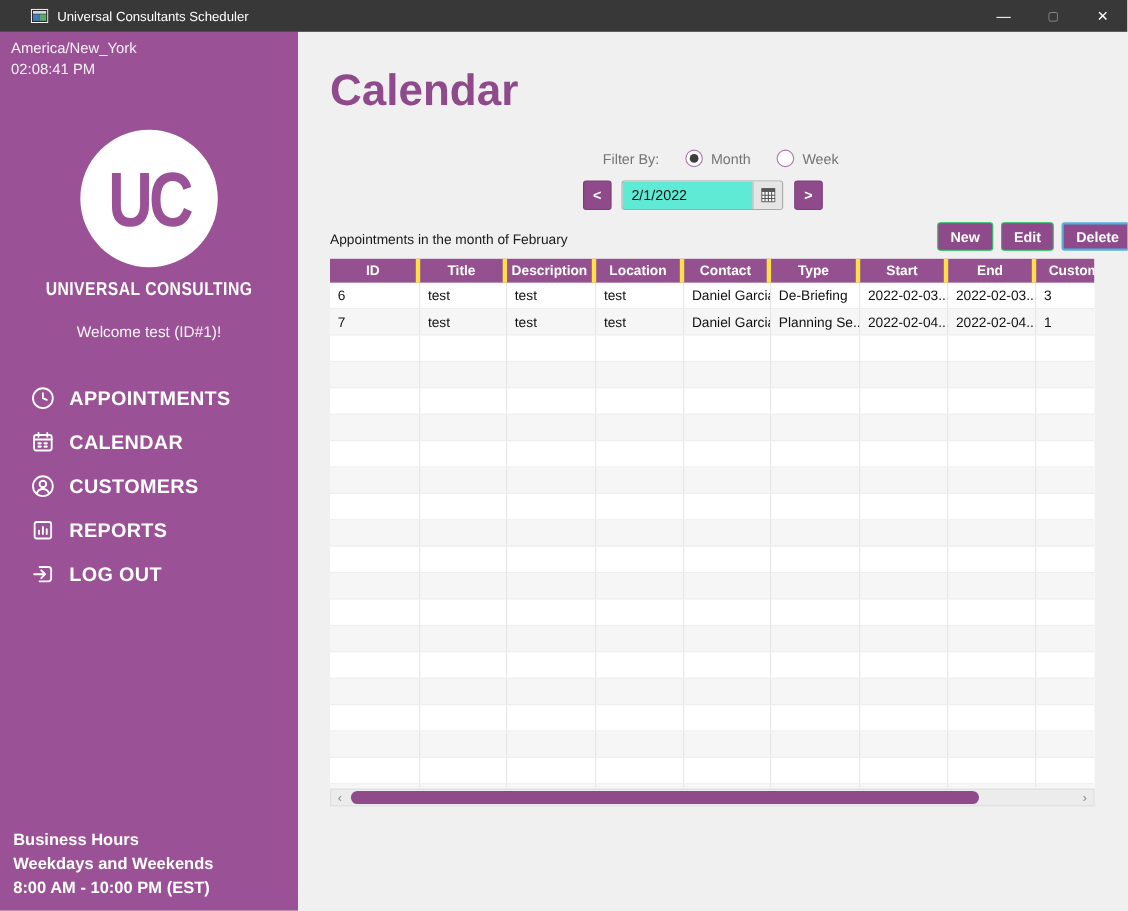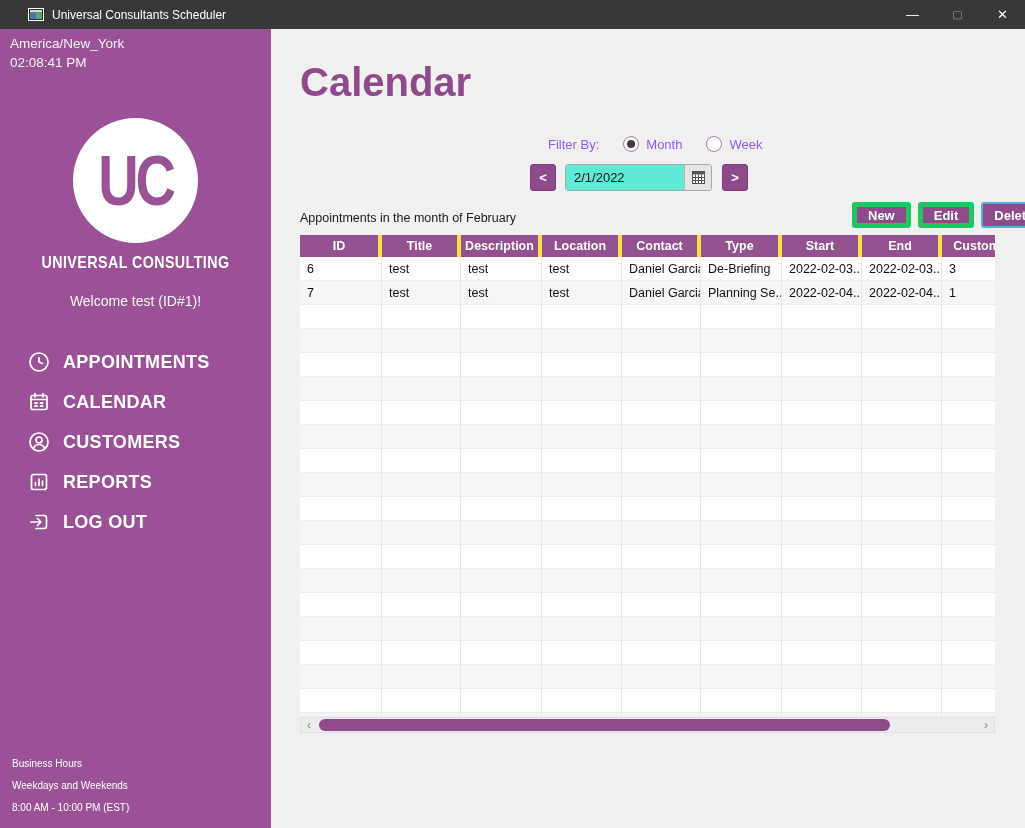--- a/index.html
+++ b/index.html
@@ -19,42 +19,42 @@
   .tz-line { position:absolute; left:10px; top:7px; font-size:13.5px; color:rgba(255,255,255,.92); }
   .time-line { position:absolute; left:10px; top:26px; font-size:13.5px; color:rgba(255,255,255,.92); }
   .logo-circle { position:absolute; left:73px; top:89px; width:125px; height:125px; border-radius:50%; background:#ffffff; display:flex; align-items:center; justify-content:center; }
   .logo-monogram { color:#9a5196; font-weight:800; font-size:70px; letter-spacing:-4px; transform:scaleX(.8); }
   .brand-name { position:absolute; left:0; top:224px; width:271px; text-align:center; font-weight:700; font-size:17px; letter-spacing:.5px; transform:scaleX(.84); }
   .welcome { position:absolute; left:0; top:264px; width:271px; text-align:center; font-size:14px; color:rgba(255,255,255,.95); }
   .menu { position:absolute; left:0; top:313px; width:271px; }
   .menu-item { position:relative; height:40px; display:flex; align-items:center; cursor:default; }
   .menu-item .mi-icon { position:absolute; left:28px; width:22px; height:22px; }
   .menu-item .mi-label { position:absolute; left:63px; font-weight:700; font-size:18px; letter-spacing:.3px; color:#fff; }
-  .biz { position:absolute; left:12px; top:724px; font-weight:400; font-size:10px; line-height:22px; color:#fff; }
+  .biz { position:absolute; left:12px; top:724px; font-weight:700; font-size:15px; line-height:22px; color:#fff; }
 
   
   .main { position:absolute; left:271px; top:29px; width:754px; height:799px; background:#f1f0f1; }
   .page-title { position:absolute; left:29px; top:31px; font-size:40px; font-weight:800; color:#8e4a8b; }
 
-  .filter-row { position:absolute; left:277px; top:107px; display:flex; align-items:center; font-size:13px; color:#8b5cf6; }
+  .filter-row { position:absolute; left:277px; top:107px; display:flex; align-items:center; font-size:13px; color:#737373; }
   .filter-label { margin-right:24px; }
   .radio-wrap { display:flex; align-items:center; margin-right:24px; }
   .radio { width:16px; height:16px; border-radius:50%; border:1px solid #aa7ba6; background:#fff; display:flex; align-items:center; justify-content:center; }
   .radio.selected::after { content:""; width:8px; height:8px; border-radius:50%; background:#3d3d3d; }
   .radio-label { margin-left:7px; }
 
   .date-row { position:absolute; left:259px; top:135px; height:27px; display:flex; align-items:center; }
   .nav-btn { width:26px; height:27px; background:#8e4a8b; color:#fff; border:1px solid #7c3f79; border-radius:3px; font-weight:700; font-size:13px; display:flex; align-items:center; justify-content:center; }
   .date-combo { display:flex; height:27px; margin-left:9px; margin-right:10px; border:1px solid #a8a8a8; border-radius:3px; overflow:hidden; background:#fff; }
   .date-input { width:118px; height:25px; border:none; outline:none; padding-left:8px; font-size:13px; font-family:"Liberation Sans", sans-serif; color:#111; background:#5eead4; }
   .cal-btn { width:27px; height:25px; background:#e5e5e5; border-left:1px solid #b5b5b5; display:flex; align-items:center; justify-content:center; }
 
   .caption { position:absolute; left:29px; top:182px; font-size:12.5px; color:#1a1a1a; }
   .actions { position:absolute; top:173px; left:581px; display:flex; gap:7px; }
-  .action-btn { height:26px; padding:0 11px; background:#8e4a8b; color:#fff; font-weight:700; font-size:13px; border:5px solid #22c55e; border-radius:3px; display:flex; align-items:center; }
+  .action-btn { height:26px; padding:0 11px; background:#8e4a8b; color:#fff; font-weight:700; font-size:13px; border:1px solid #22c55e; border-radius:3px; display:flex; align-items:center; }
   .action-btn.focused { border:2px solid #4fb3dc; }
 
   
   .table { position:absolute; left:29px; top:206px; width:695px; overflow:hidden; background:#fff; }
   .thead-row, .trow { display:grid; grid-template-columns:82px 79px 81px 80px 79px 81px 80px 80px 85px; }
   .thead-row { background:#94508f; height:22px; }
   .hcell { color:#ffffff; font-weight:700; font-size:12.5px; display:flex; align-items:center; justify-content:center; border-right:4px solid #fde047; white-space:nowrap; overflow:hidden; }
   .tbody { height:459px; overflow:hidden; }
   .trow { height:24px; background:#fff; }
   .tbody .trow:nth-child(even) { background:#f6f6f6; }

